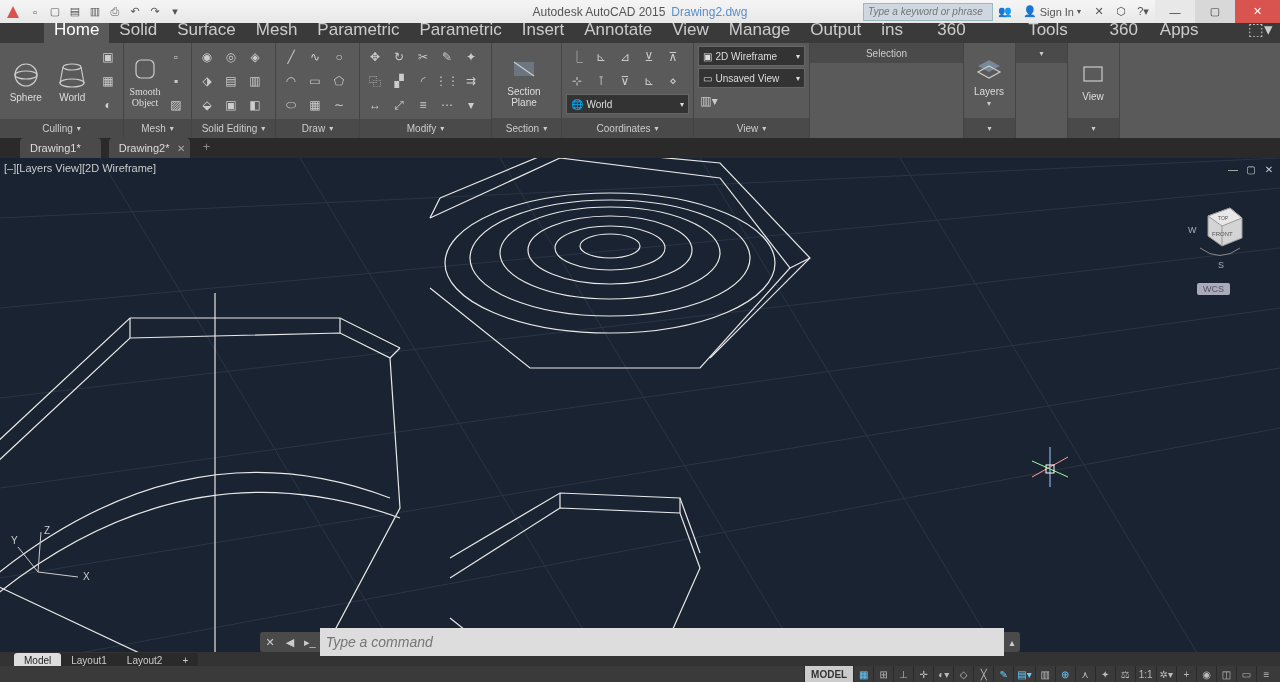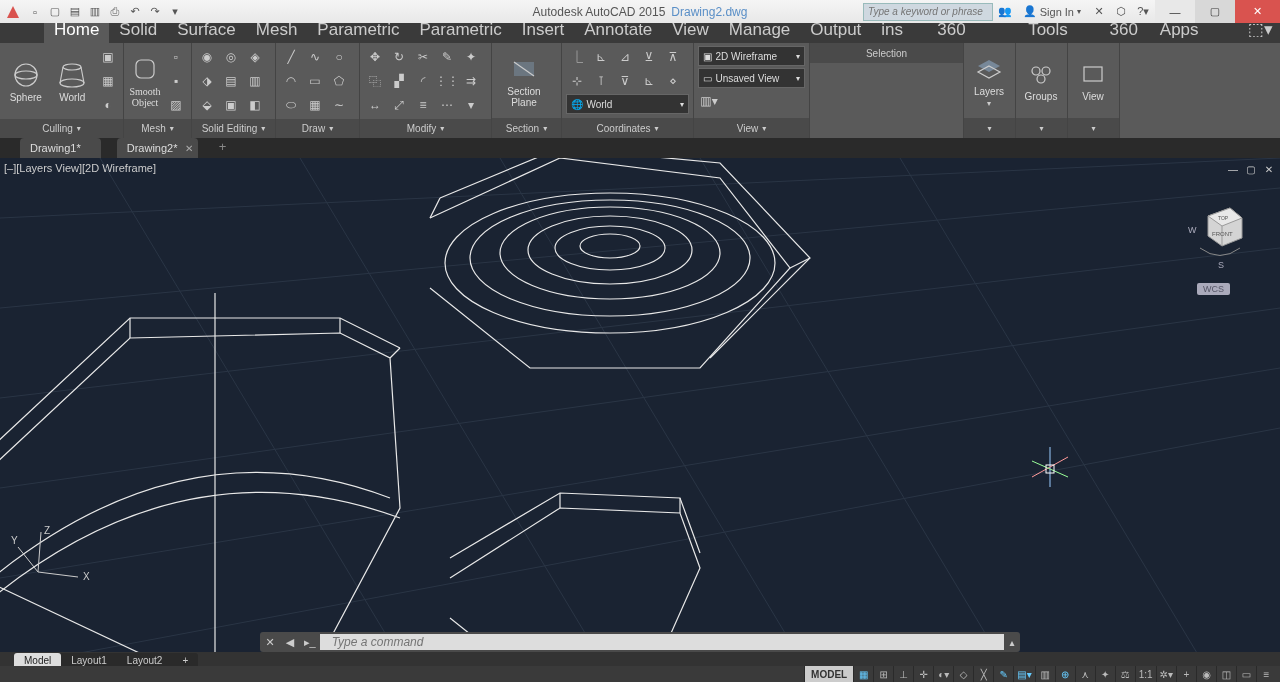--- a/index.html
+++ b/index.html
@@ -42,42 +42,42 @@
 .icon-grid.five { grid-template-columns:repeat(5,22px); }
 .sm-btn { width:22px; height:22px; display:flex; align-items:center; justify-content:center; color:#ccc; cursor:pointer; font-size:12px; border-radius:2px; }
 .dd { display:flex; align-items:center; height:20px; background:#333; border:1px solid #666; font-size:10px; color:#ddd; padding:0 4px; gap:3px; min-width:100px; }
 .dd .arrow { margin-left:auto; font-size:8px; }
 .selection-btn { display:flex; flex-direction:column; align-items:center; width:44px; padding-top:4px; cursor:pointer; }
 .selection-btn.active { background:#7aa5c9; border-radius:3px; }
 .selection-btn .ico { width:28px; height:28px; }
 .selection-btn .lbl { font-size:9px; color:#ddd; text-align:center; line-height:1.05; margin-top:2px; }
 
 
-.doctabs { height:20px; background:#2a2a2a; display:flex; align-items:flex-start; padding-left:20px; gap:12px; }
+.doctabs { height:20px; background:#2a2a2a; display:flex; align-items:flex-start; padding-left:20px; gap:4px; }
 .doctab { height:20px; padding:0 20px 0 10px; background:#4a4a4a; color:#ddd; font-size:11px; display:flex; align-items:center; position:relative; border-radius:4px 4px 0 0; margin-right:4px; }
 .doctab .x { position:absolute; right:4px; font-size:10px; color:#aaa; cursor:pointer; }
 .doctab-add { width:18px; height:16px; color:#888; display:flex; align-items:center; justify-content:center; font-size:13px; cursor:pointer; }
 
 
 .viewport { position:absolute; top:158px; left:0; right:0; bottom:30px; background:#1a2332; overflow:hidden; }
 .vp-label { position:absolute; top:4px; left:4px; font-size:11px; color:#ccc; }
 .vp-ctrls { position:absolute; top:4px; right:4px; display:flex; gap:4px; }
 .vp-ctrls span { width:14px; height:14px; color:#ccc; font-size:10px; display:flex; align-items:center; justify-content:center; cursor:pointer; }
 .grid-lines { position:absolute; inset:0; }
 .wire { position:absolute; inset:0; }
 .wire line, .wire ellipse, .wire polyline, .wire path { stroke:#e8e8e8; stroke-width:1.2; fill:none; }
 .cursor3d { position:absolute; right:200px; bottom:155px; }
 .ucs { position:absolute; left:8px; bottom:60px; }
 .viewcube { position:absolute; top:30px; right:20px; width:80px; height:95px; }
 .wcs-lbl { position:absolute; top:125px; right:50px; background:#aab; color:#556; font-size:9px; padding:1px 6px; border-radius:2px; }
 
 
 .cmdline { position:absolute; bottom:30px; left:260px; width:760px; height:20px; background:#4a4a4a; display:flex; align-items:center; border-radius:3px; }
 .cmdline .cx { width:20px; text-align:center; color:#ccc; font-size:11px; cursor:pointer; }
-.cmdline input { flex:1; background:#ddd; border:none; height:16px; font-size:12px; font-style:italic; padding:0 12px; color:#888; }
+.cmdline input { flex:1; background:#ddd; border:none; height:28px; font-size:14px; font-style:italic; padding:0 6px; color:#888; }
 .cmdline .hist { width:16px; color:#ccc; font-size:10px; text-align:center; cursor:pointer; }
 
 
 .layouttabs { position:absolute; bottom:14px; left:14px; display:flex; background:#2a2a2a; border-radius:3px 3px 0 0; }
 .ltab { padding:2px 10px; font-size:10px; color:#ccc; cursor:pointer; }
 .ltab.active { background:#ddd; color:#222; border-radius:3px 3px 0 0; }
 
 
 .statusbar { position:absolute; bottom:0; left:0; right:0; height:16px; background:#3a3a3a; display:flex; align-items:center; justify-content:flex-end; padding:0 4px; gap:0; }
 .sb-btn { height:16px; min-width:20px; padding:0 3px; display:flex; align-items:center; justify-content:center; color:#bbb; font-size:10px; cursor:pointer; border-left:1px solid #2a2a2a; }
@@ -360,32 +360,20 @@
         <div class="lbl">Layers</div>
         <span style="font-size:8px;color:#ccc;">▾</span>
       </div>
     </div>
     <div class="panel-title">
         <span class="arrow">▾</span>
       </div>
   </div>
 
   <div class="panel" style="width:52px;">
-    <div class="panel-body">
-      <div class="big-btn" style="width:42px;">
-        <div class="ico">
-            <svg class="ico-shape" viewBox="0 0 30 30">
-              <circle cx="10" cy="12" r="4"></circle>
-              <circle cx="20" cy="12" r="4"></circle>
-              <circle cx="15" cy="20" r="4"></circle>
-            </svg>
-          </div>
-        <div class="lbl">Groups</div>
-      </div>
-    </div>
     <div class="panel-title">
         <span class="arrow">▾</span>
       </div>
   </div>
 
   <div class="panel" style="width:52px;">
     <div class="panel-body">
       <div class="big-btn" style="width:42px;">
         <div class="ico">
             <svg class="ico-shape" viewBox="0 0 30 30">

